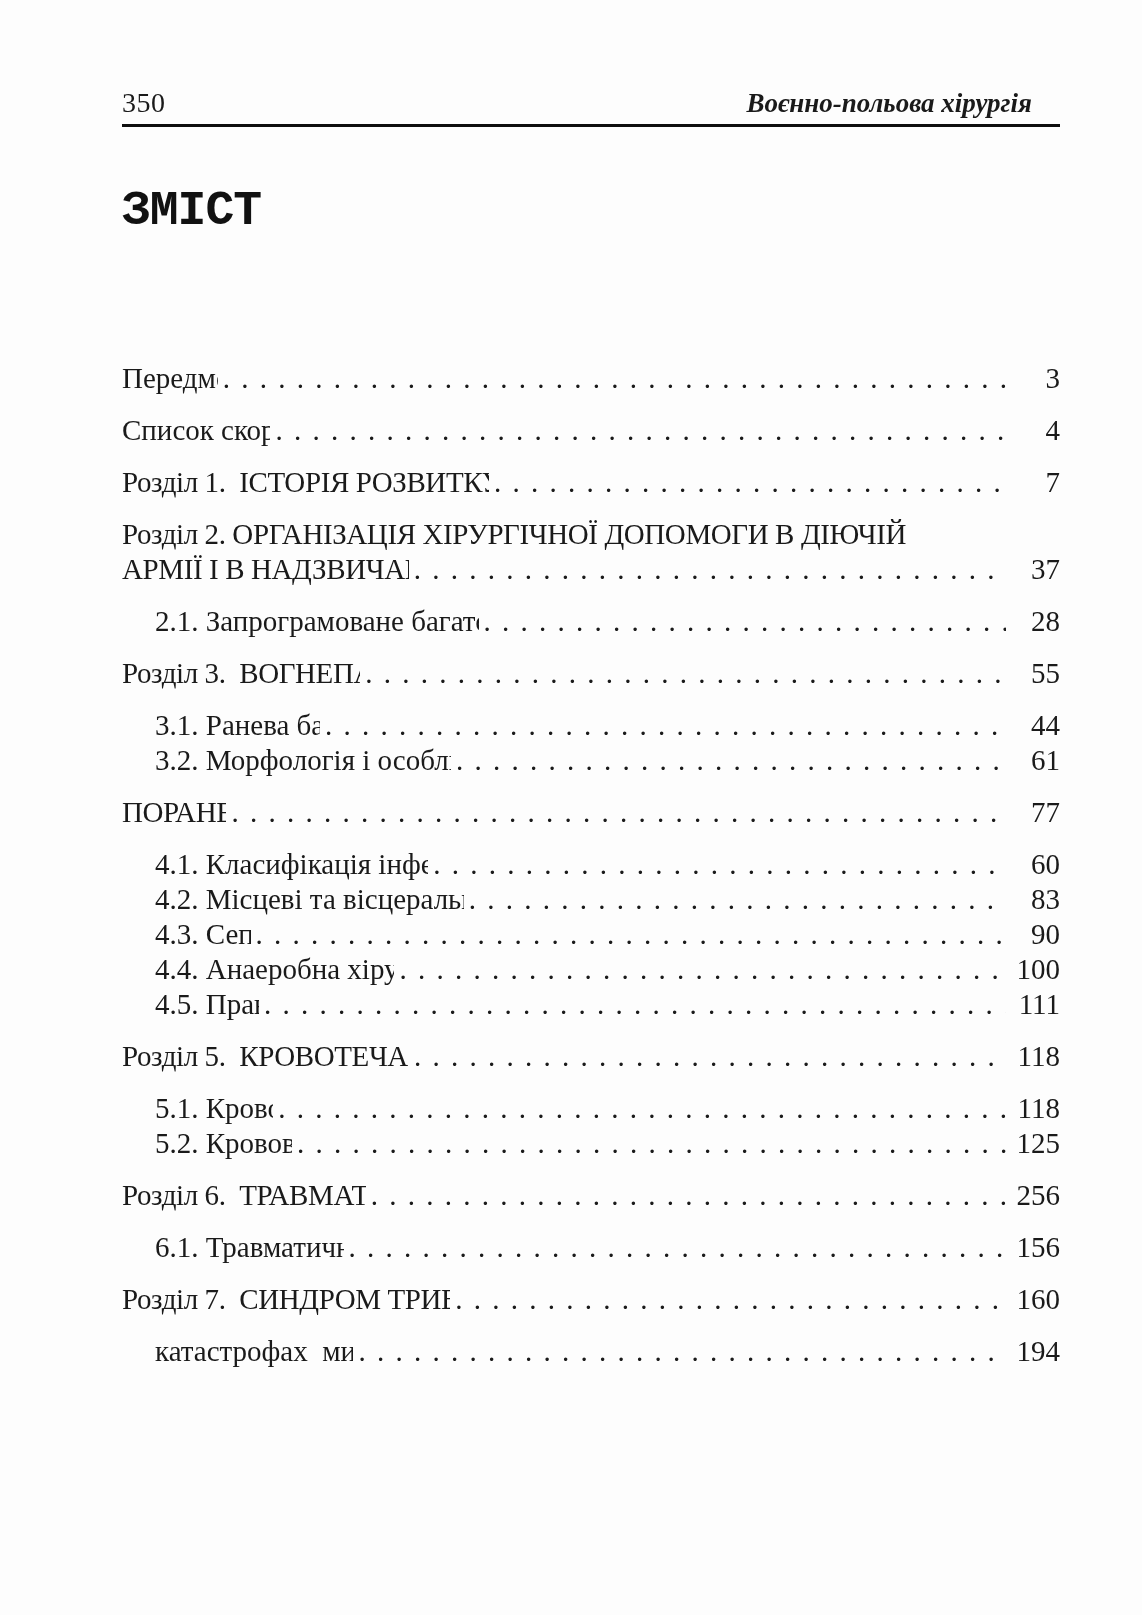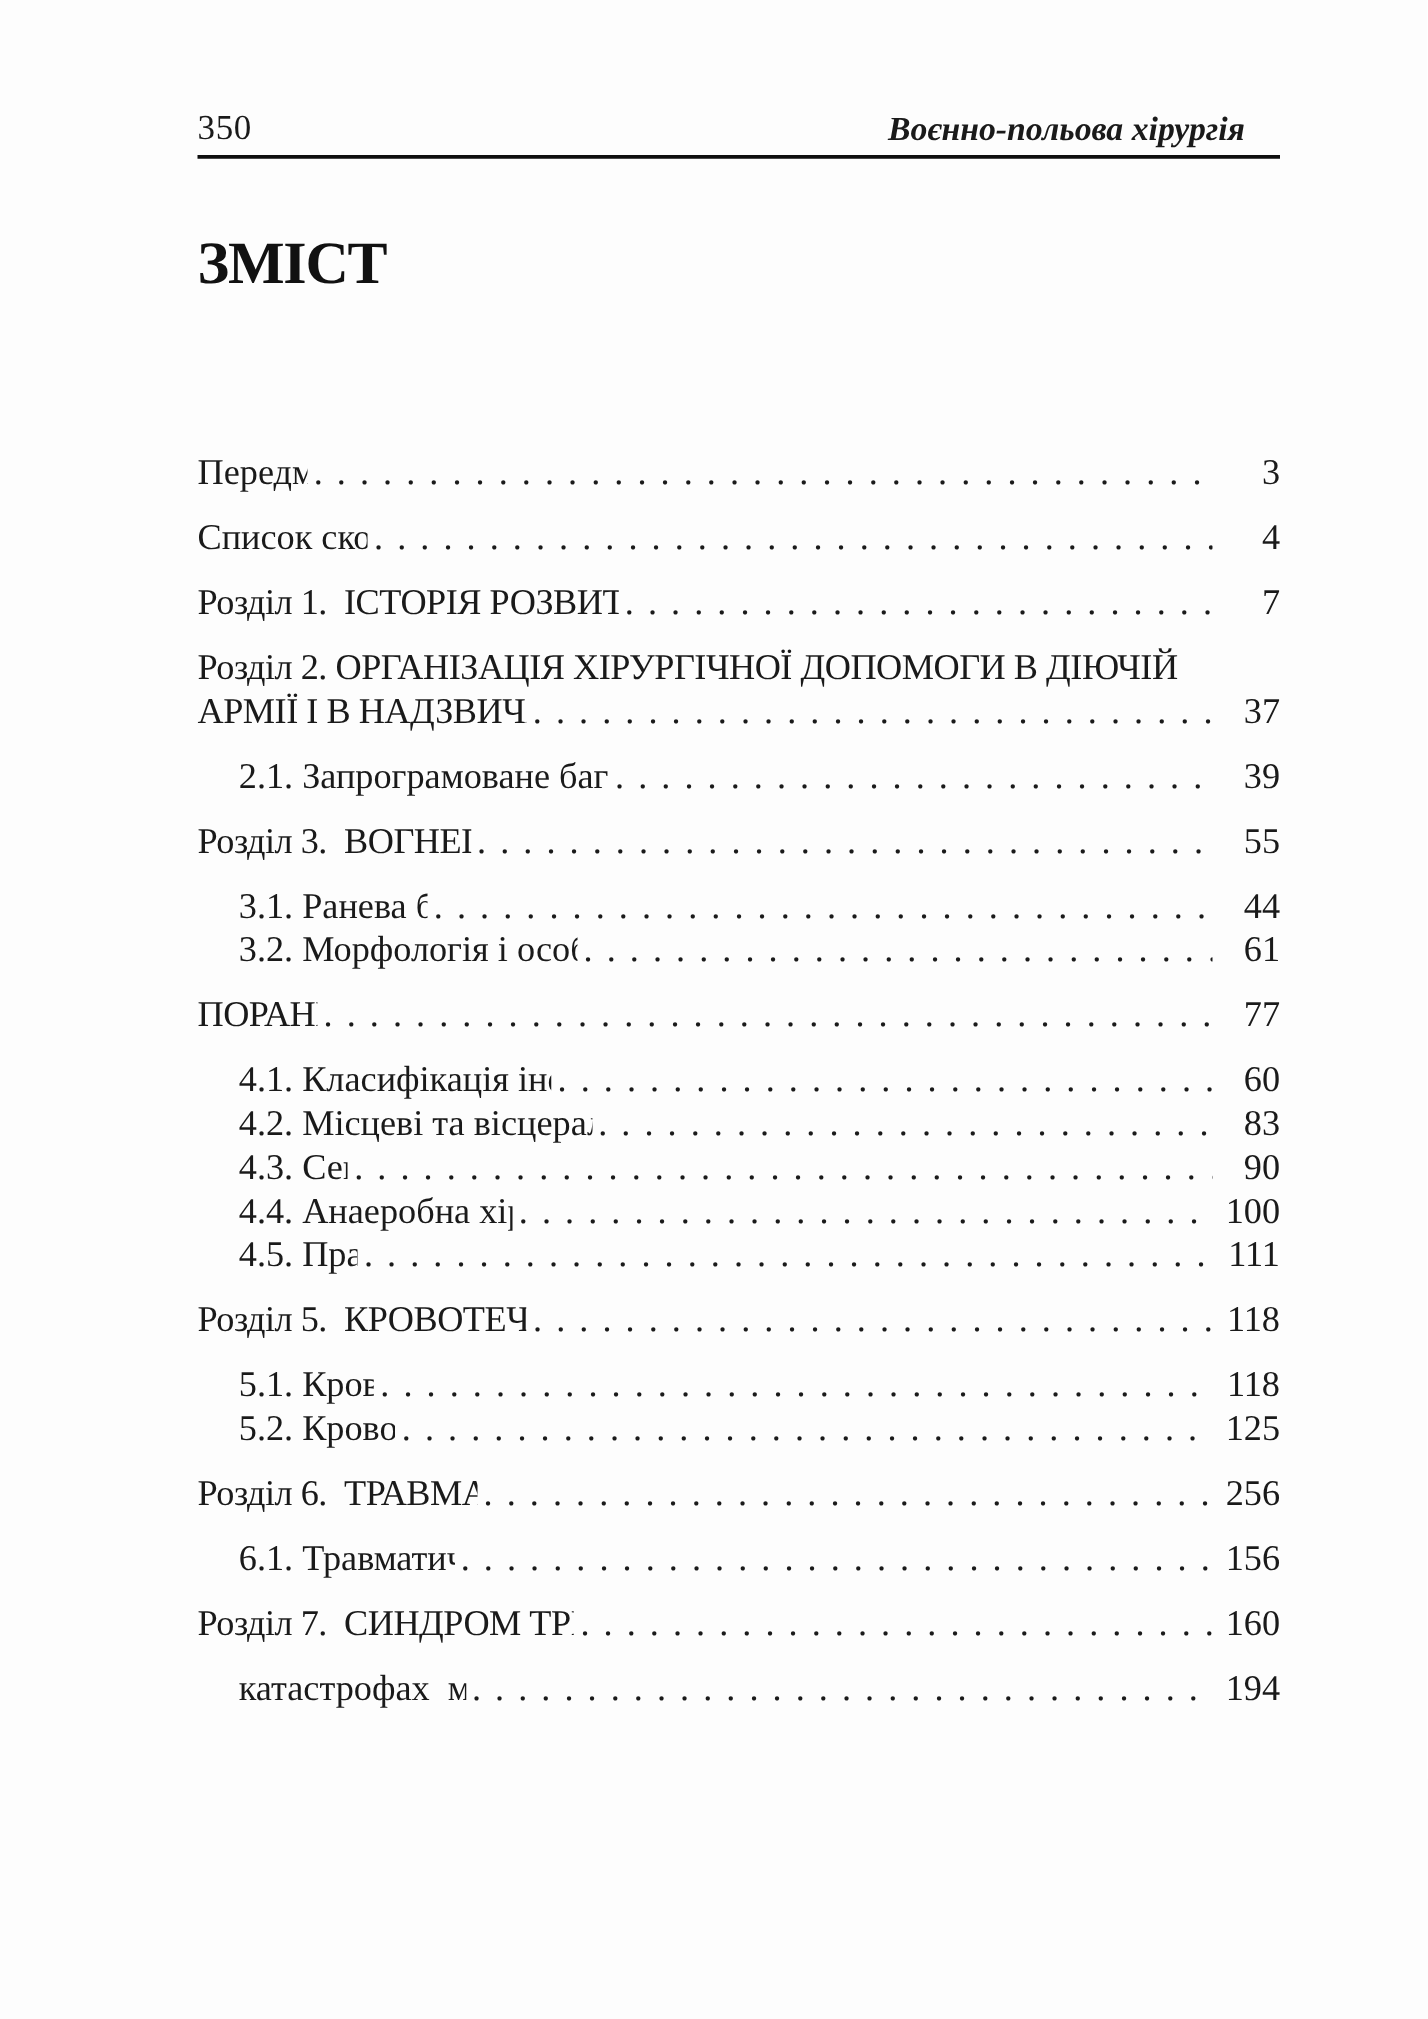--- a/index.html
+++ b/index.html
@@ -11,22 +11,21 @@
     position: relative;
     width: 1142px;
     height: 1615px;
     background: #fdfdfd;
     color: #1a1a1a;
     font-family: "Liberation Serif", "DejaVu Serif", serif;
     overflow: hidden;
     box-sizing: border-box;
   }
   .content {
-    padding: 0 118px 0 122px;
-    margin-left: 36px;
+    padding: 0 82px 0 122px;
   }
 
   
   .running-head {
     position: relative;
     margin-top: 88px;
     height: 30px;
     line-height: 30px;
   }
   .folio {
@@ -49,21 +48,21 @@
   }
   .head-rule {
     margin-top: 6px;
     height: 3px;
     background: #0e0e0e;
   }
 
   
   .doc-title {
     margin-top: 58px;
-    font-family: Liberation Serif, serif;
+    font-family: Liberation Mono, monospace;
     font-weight: 700;
     font-size: 48px;
     line-height: 52px;
     letter-spacing: -1px;
     color: #111;
   }
 
   
   .toc {
     margin-top: 124px;
@@ -156,21 +155,21 @@
       <span class="leader"></span>
       <span class="pg">37</span>
     </div>
   </div>
 
   <div class="entry sub">
 
     <div class="row">
       <span class="t">2.1. Запрограмоване багатоетапне хірургічне лікування</span>
       <span class="leader"></span>
-      <span class="pg">39</span>
+      <span class="pg">28</span>
     </div>
   </div>
 
   <div class="entry chapter">
 
     <div class="row">
       <span class="t">Розділ 3.  ВОГНЕПАЛЬНА РАНА</span>
       <span class="leader"></span>
       <span class="pg">55</span>
     </div>

